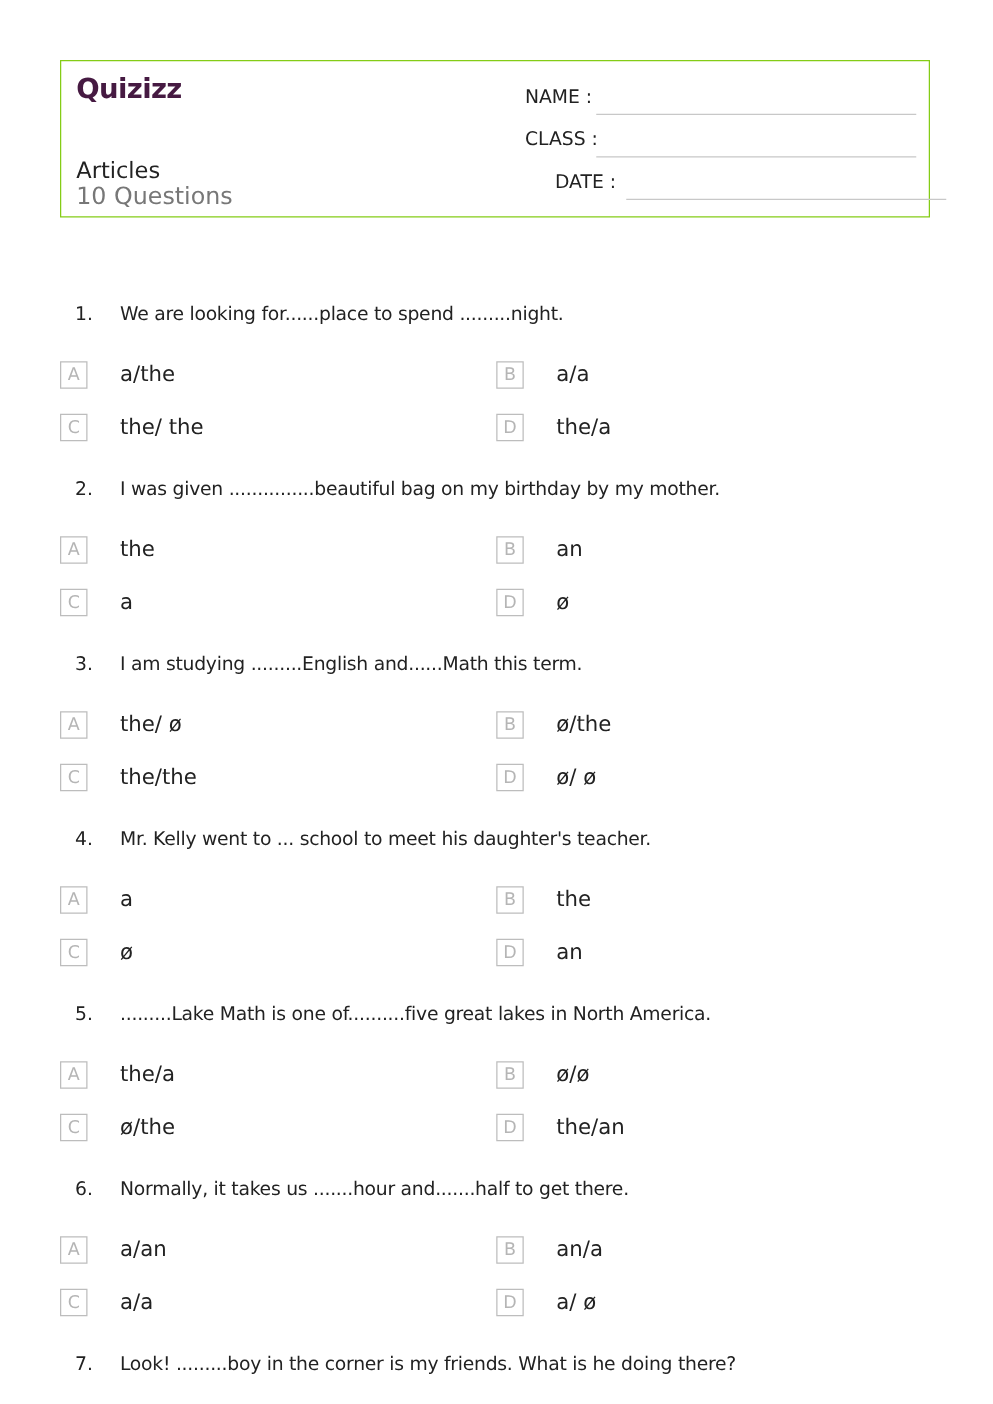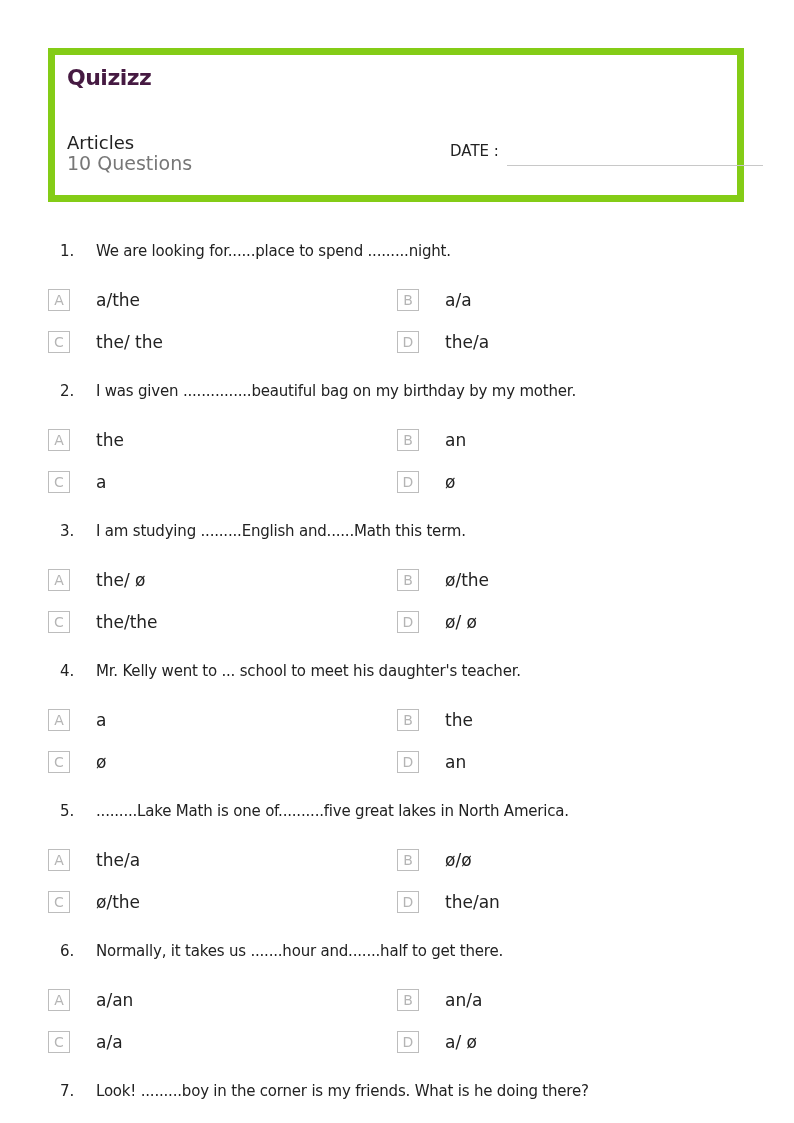--- a/index.html
+++ b/index.html
@@ -1,22 +1,22 @@
 <!DOCTYPE html>
 <html><head>
   <meta charset="utf-8">
   <style>
     html, body { margin: 0; padding: 0; background: #ffffff; }
     body {
       width: 794px; height: 1123px; position: relative; overflow: hidden;
       font-family: "DejaVu Sans", sans-serif; color: #222222;
     }
     .header-box {
-      position: absolute; left: 48px; top: 48px; width: 696px; height: 154px;
-      border: 7px solid #84cc16; box-sizing: border-box;
+      position: absolute; left: 48px; top: 48px; width: 696px; height: 126px;
+      border: 1px solid #84cc16; box-sizing: border-box;
     }
     .logo {
       position: absolute; left: 12px; top: 10px;
       font-family: "DejaVu Sans", sans-serif; font-weight: bold;
       font-size: 22px; letter-spacing: -0.5px; color: #461a42;
     }
     .title {
       position: absolute; left: 12px; top: 77px; font-size: 18px; color: #222;
     }
     .subtitle {
@@ -54,20 +54,28 @@
     }
   </style>
 </head>
 <body>
 
 <div class="header-box">
   <div class="logo">Quizizz</div>
   <div class="title">Articles</div>
   <div class="subtitle">10 Questions</div>
 
+  <div class="field" style="top:19px;">
+    <span class="field-label">NAME :</span>
+    <span class="field-line"></span>
+  </div>
+  <div class="field" style="top:53px;">
+    <span class="field-label">CLASS :</span>
+    <span class="field-line"></span>
+  </div>
   <div class="field" style="top:87px;margin-left:24px;">
     <span class="field-label">DATE  :</span>
     <span class="field-line"></span>
   </div>
 </div>
 
 <div class="question" style="top:242px;">
   <span class="q-num">1.</span>
   <span class="q-text">We are looking for......place to spend .........night.</span>
   <div class="opt" style="left:48px; top:47px;">

